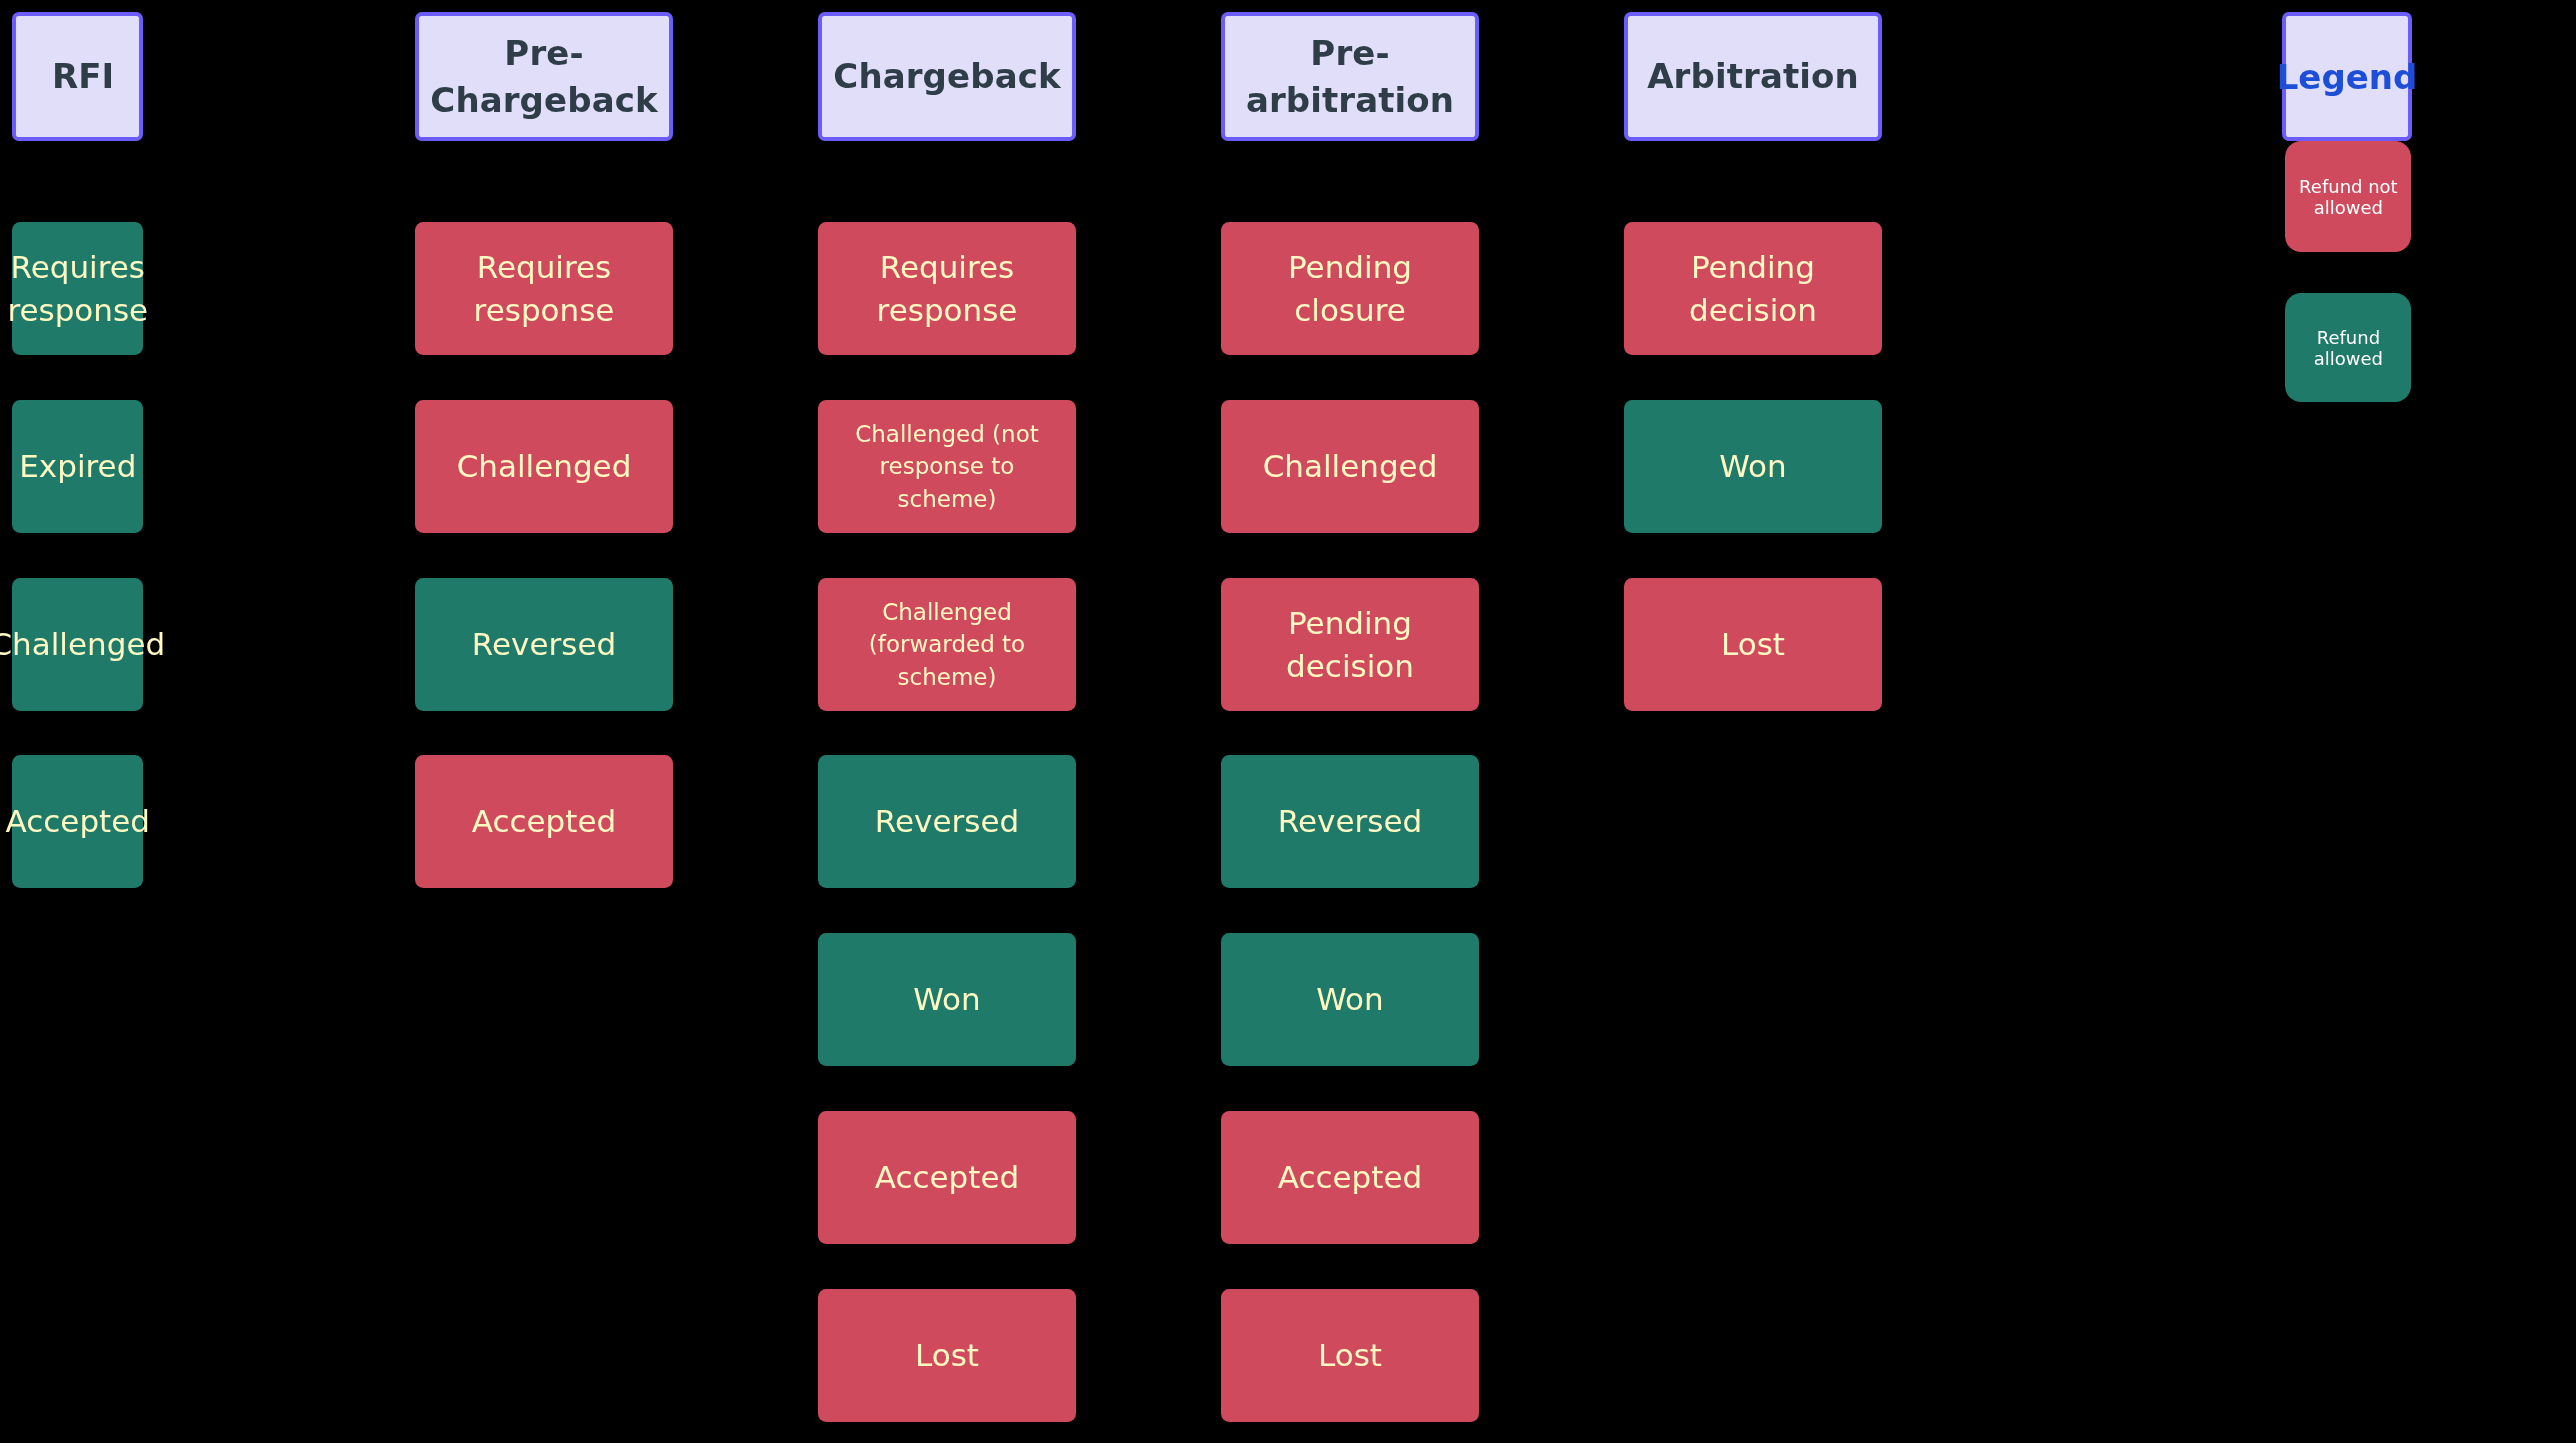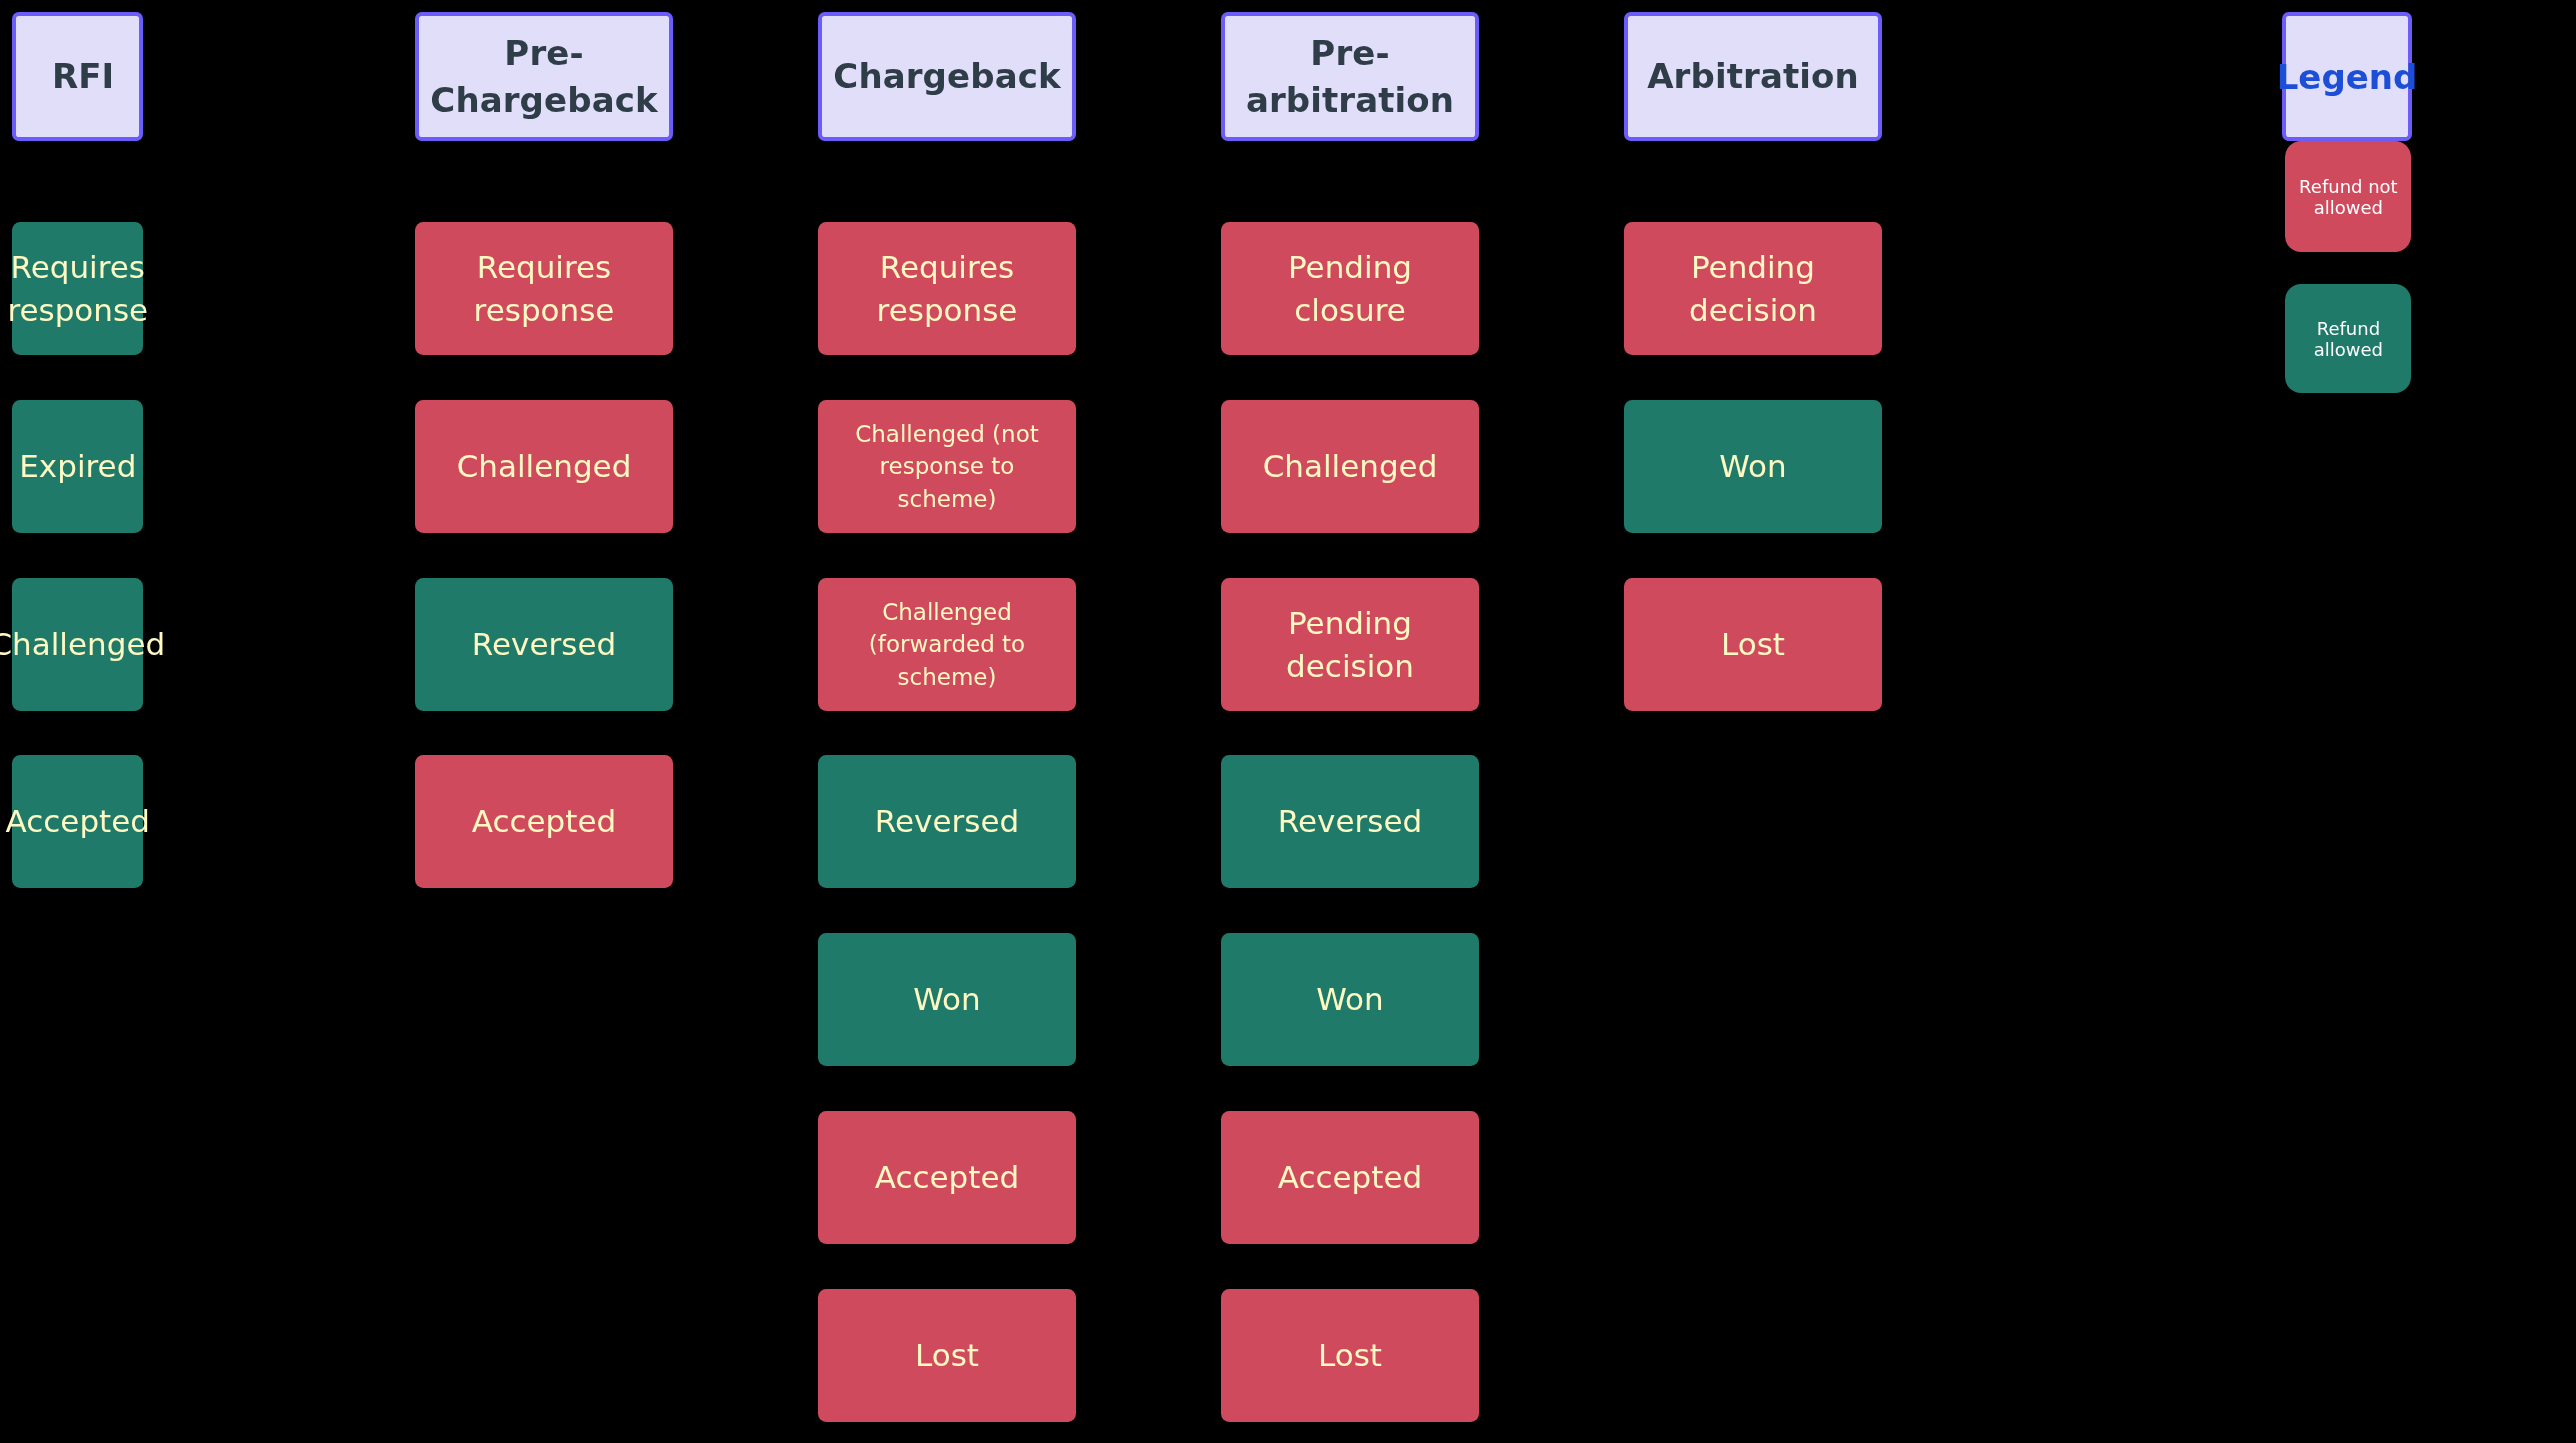--- a/index.html
+++ b/index.html
@@ -166,16 +166,16 @@
     <div class="column" style="left: 1624px; width: 258px;">
       <div class="col-header" style="white-space: pre-line;">Arbitration</div>
       <div class="status-box red" style="top: 222px;">Pending
 decision</div>
       <div class="status-box teal" style="top: 400px;">Won</div>
       <div class="status-box red" style="top: 578px;">Lost</div>
     </div>
     <div id="legend">
       <div id="legend-header">Legend</div>
       <div class="legend-swatch red" style="top: 141px; height: 111px;">Refund not allowed</div>
-      <div class="legend-swatch teal" style="top: 284px; height: 109px;">Refund allowed</div>
+      <div class="legend-swatch teal" style="top: 293px; height: 109px;">Refund allowed</div>
     </div>
   </div>
 
 
 </body></html>

